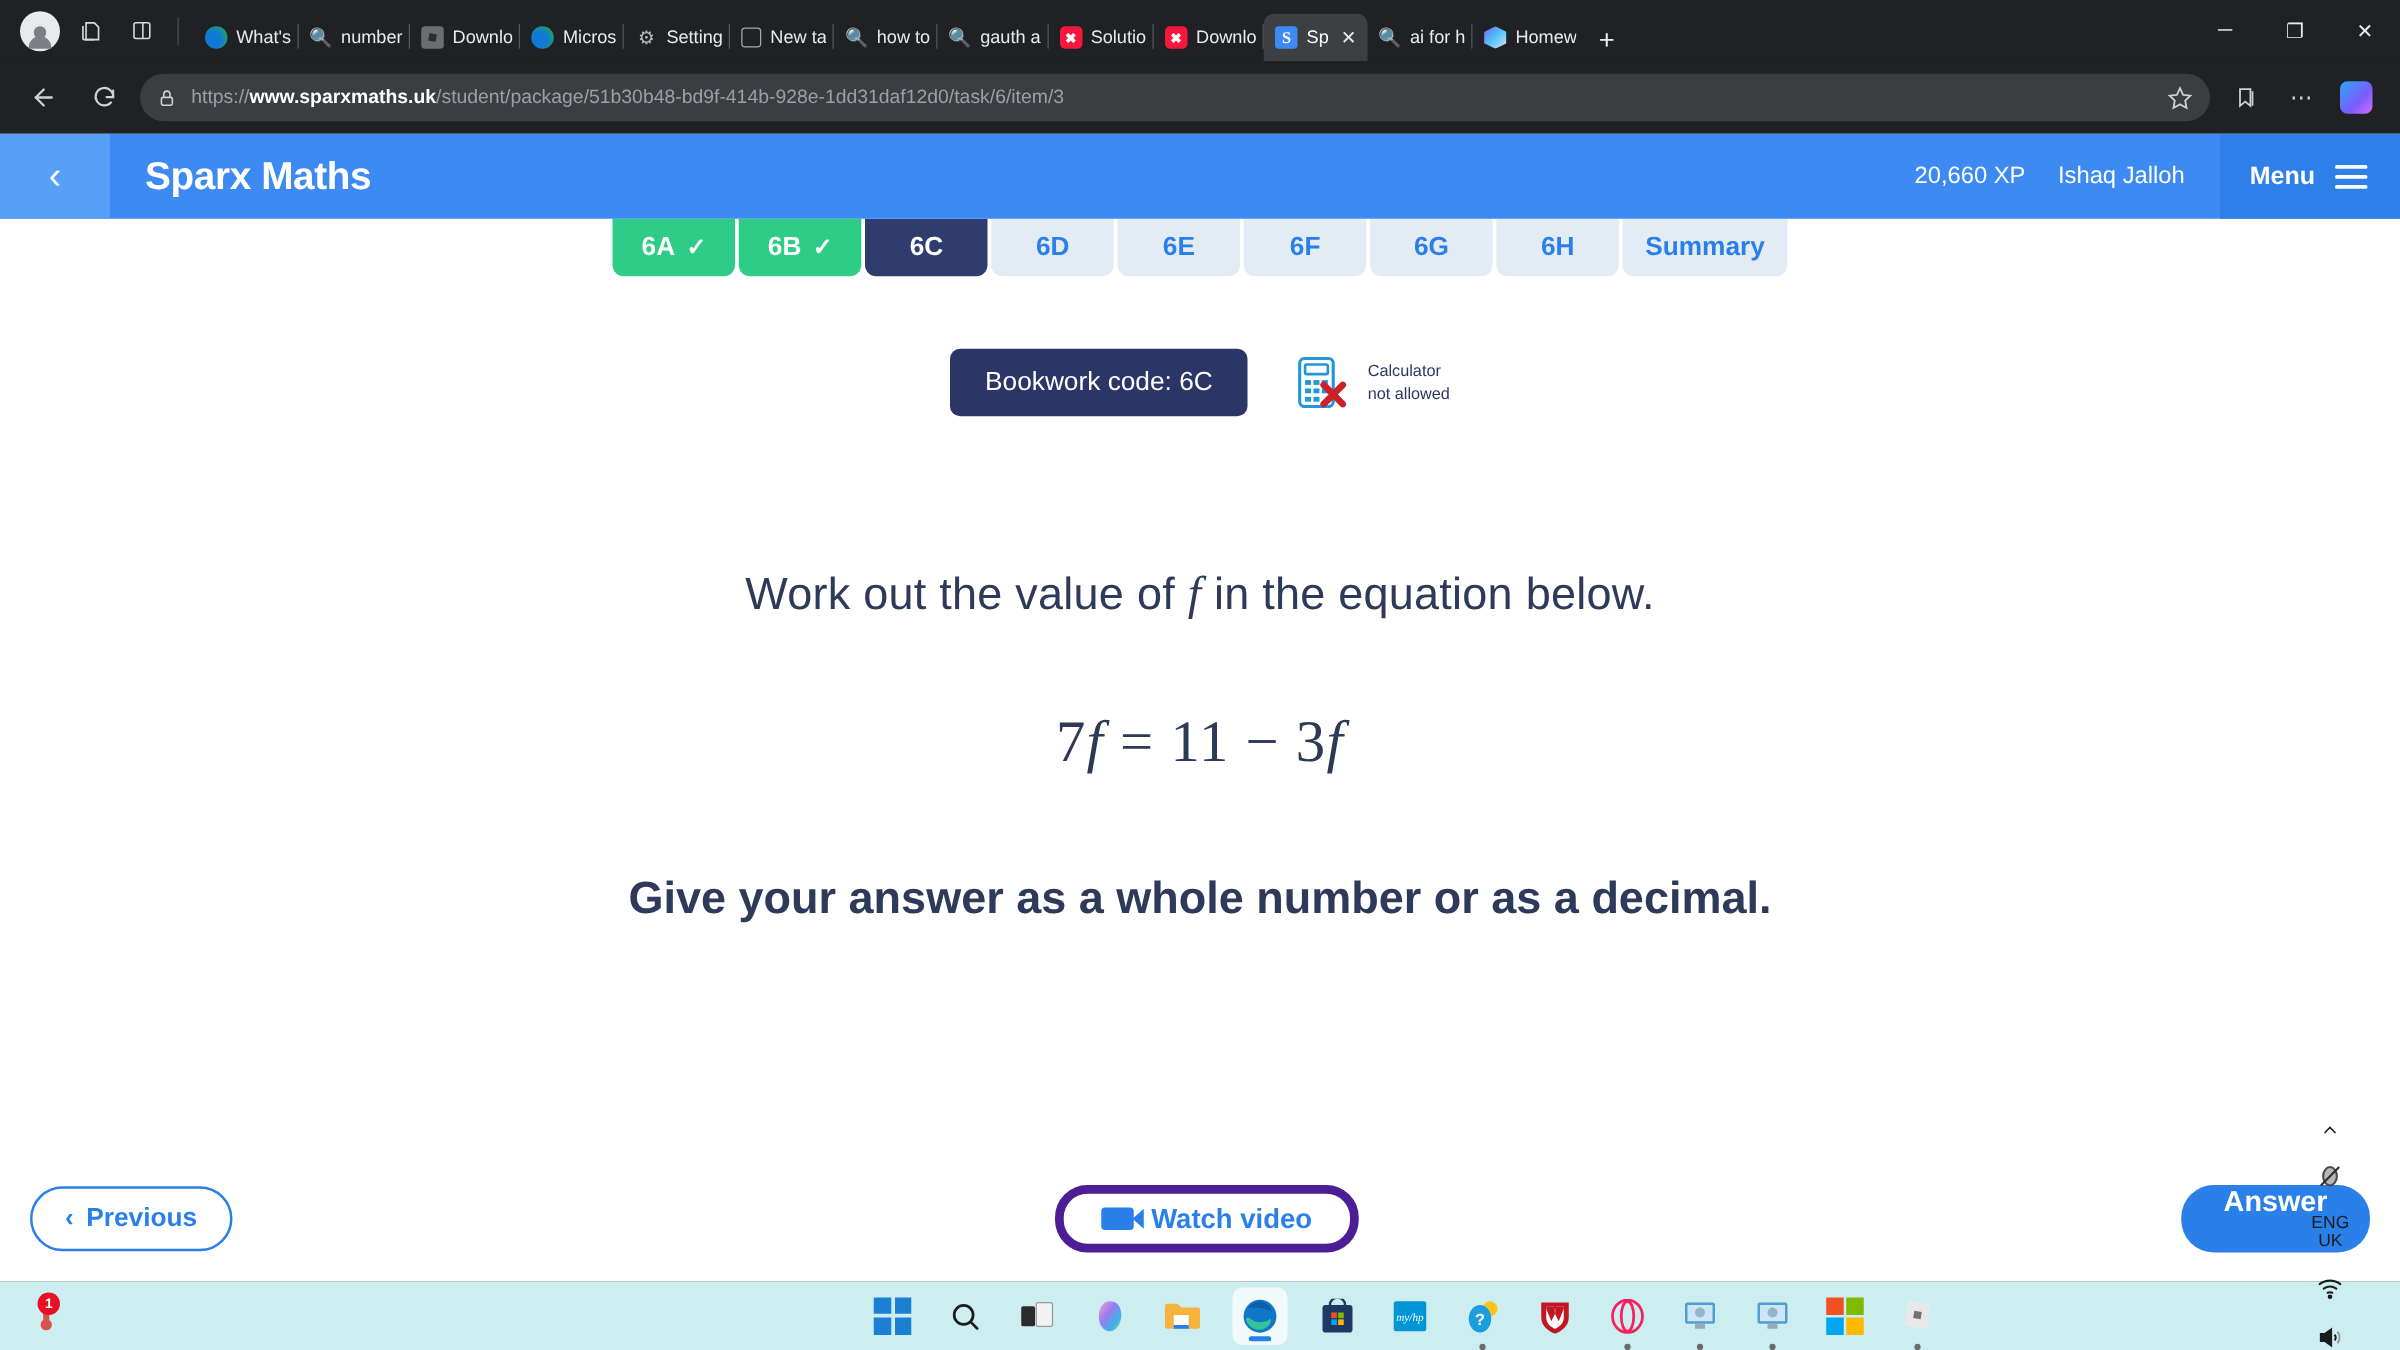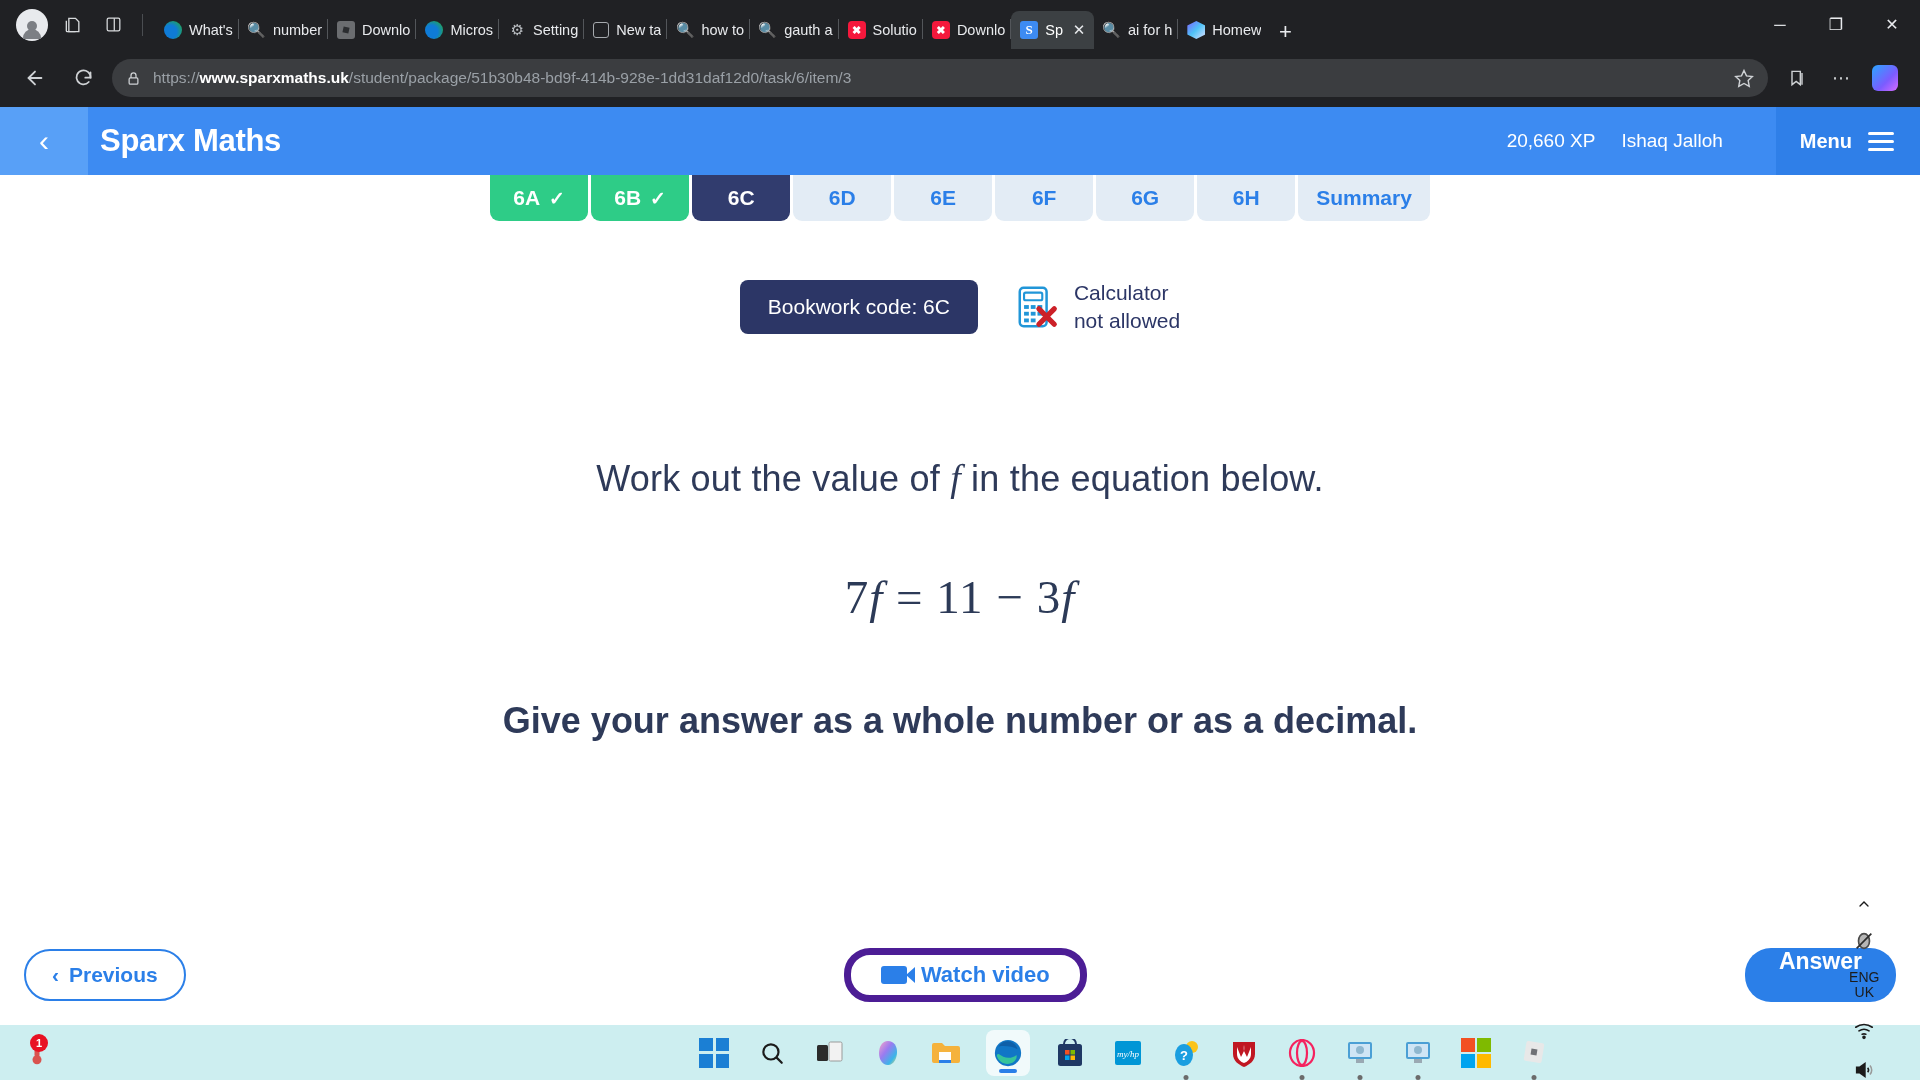--- a/index.html
+++ b/index.html
@@ -84,28 +84,28 @@
     height: 68px; background: #3d8bf2; display: flex; align-items: center;
     position: relative;
   }
   .back-pane {
     width: 88px; height: 68px; background: #58a0f7;
     display: flex; align-items: center; justify-content: center;
     color: #fff; font-size: 30px; font-weight: 300;
   }
   .brand {
     color: #fff; font-size: 31px; font-weight: bold; letter-spacing: -0.3px;
-    margin-left: 12px;
+    margin-left: 28px;
   }
   .hdr-right { margin-left: auto; display: flex; align-items: center; gap: 26px; padding-right: 0; }
   .xp { color: #fff; font-size: 19px; }
   .uname { color: #fff; font-size: 19px; }
   .menu-pane {
     background: #2f7fe8; height: 68px; display: flex; align-items: center; gap: 16px;
-    padding: 0 26px 0 24px; margin-left: 27px;
+    padding: 0 26px 0 24px; margin-left: 2px;
   }
   .menu-label { color: #fff; font-size: 20px; font-weight: bold; }
   .burger { display: flex; flex-direction: column; gap: 5px; }
   .burger span { display: block; width: 26px; height: 3px; background: #fff; border-radius: 2px; }
 
   
   .tasktabs { display: flex; justify-content: center; gap: 3px; margin-top: 0; }
   .ttab {
     height: 46px; min-width: 98px; padding: 0 18px;
     display: flex; align-items: center; justify-content: center; gap: 9px;
@@ -117,21 +117,21 @@
   .ttab .tick { font-size: 19px; }
 
   
   .bw-row { display: flex; justify-content: center; align-items: center; gap: 36px; margin-top: 58px; }
   .bookwork {
     background: #2c3666; color: #fff; font-size: 21px;
     padding: 15px 28px; border-radius: 8px;
   }
   .calc-wrap { display: flex; align-items: center; gap: 14px; }
   .calc-ico { position: relative; width: 46px; height: 46px; }
-  .calc-text { color: #2c3666; font-size: 21px; line-height: 1.35; }
+  .calc-text { color: #2c3666; font-size: 13px; line-height: 1.35; }
 
   
   .q-area { text-align: center; margin-top: 120px; color: #2e3a59; }
   .q-line1 { font-size: 36px; font-weight: 300; letter-spacing: 0.2px; }
   .q-line1 .var { font-family: "Liberation Serif", serif; font-style: italic; font-size: 38px; }
   .equation {
     margin-top: 70px; font-family: "Liberation Serif", serif;
     font-size: 47px; color: #2c3a57; letter-spacing: 1px;
   }
   .equation .it { font-style: italic; }

